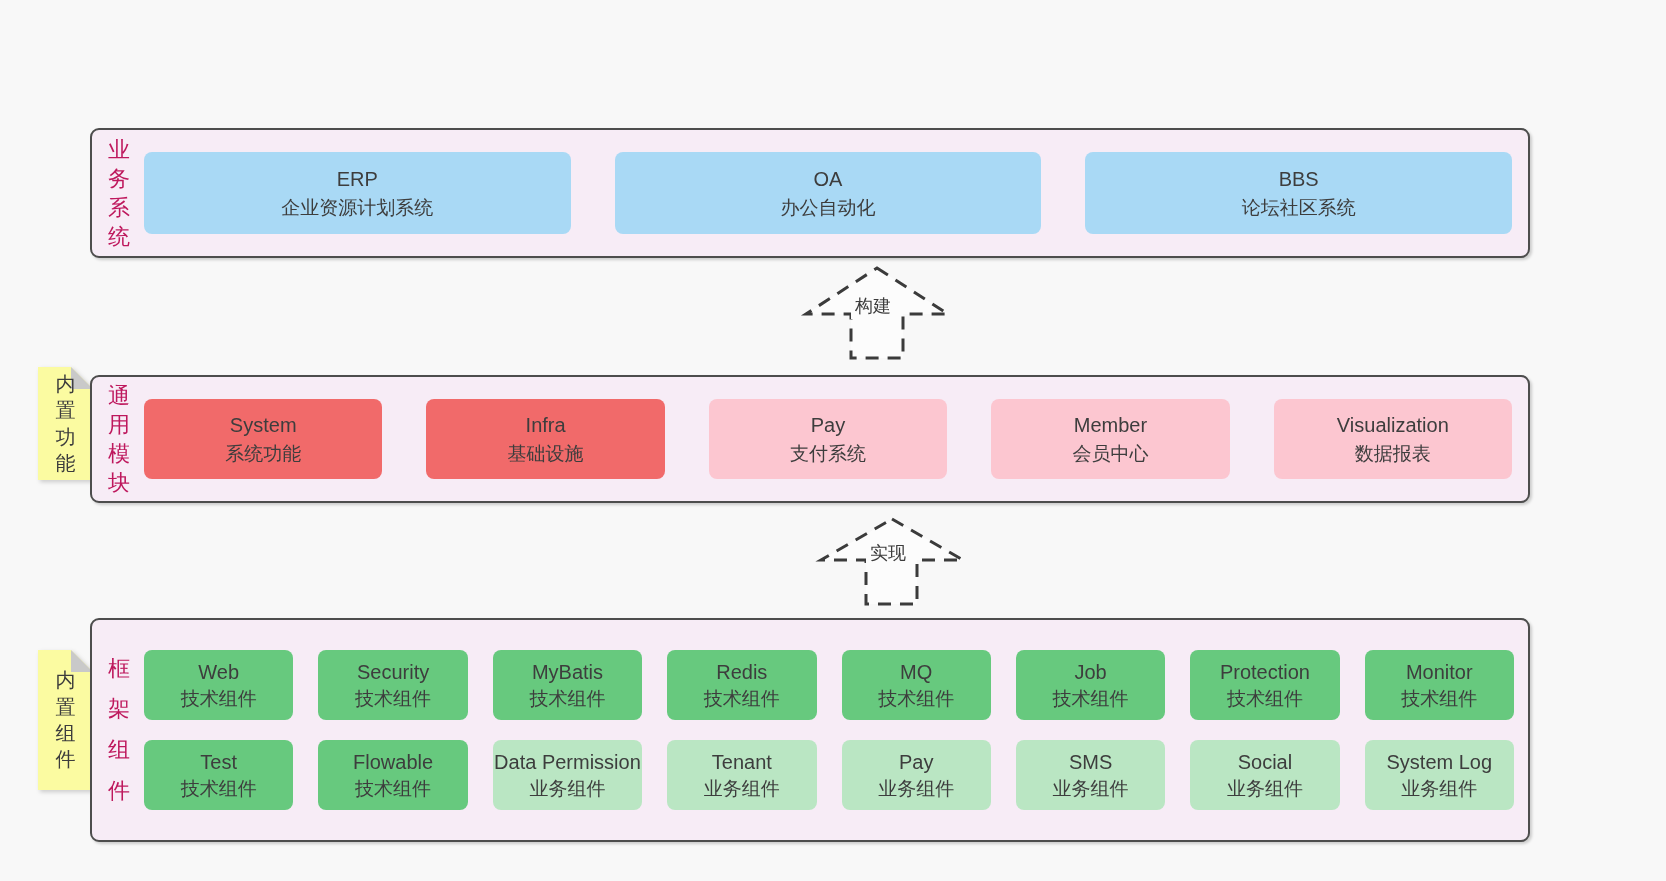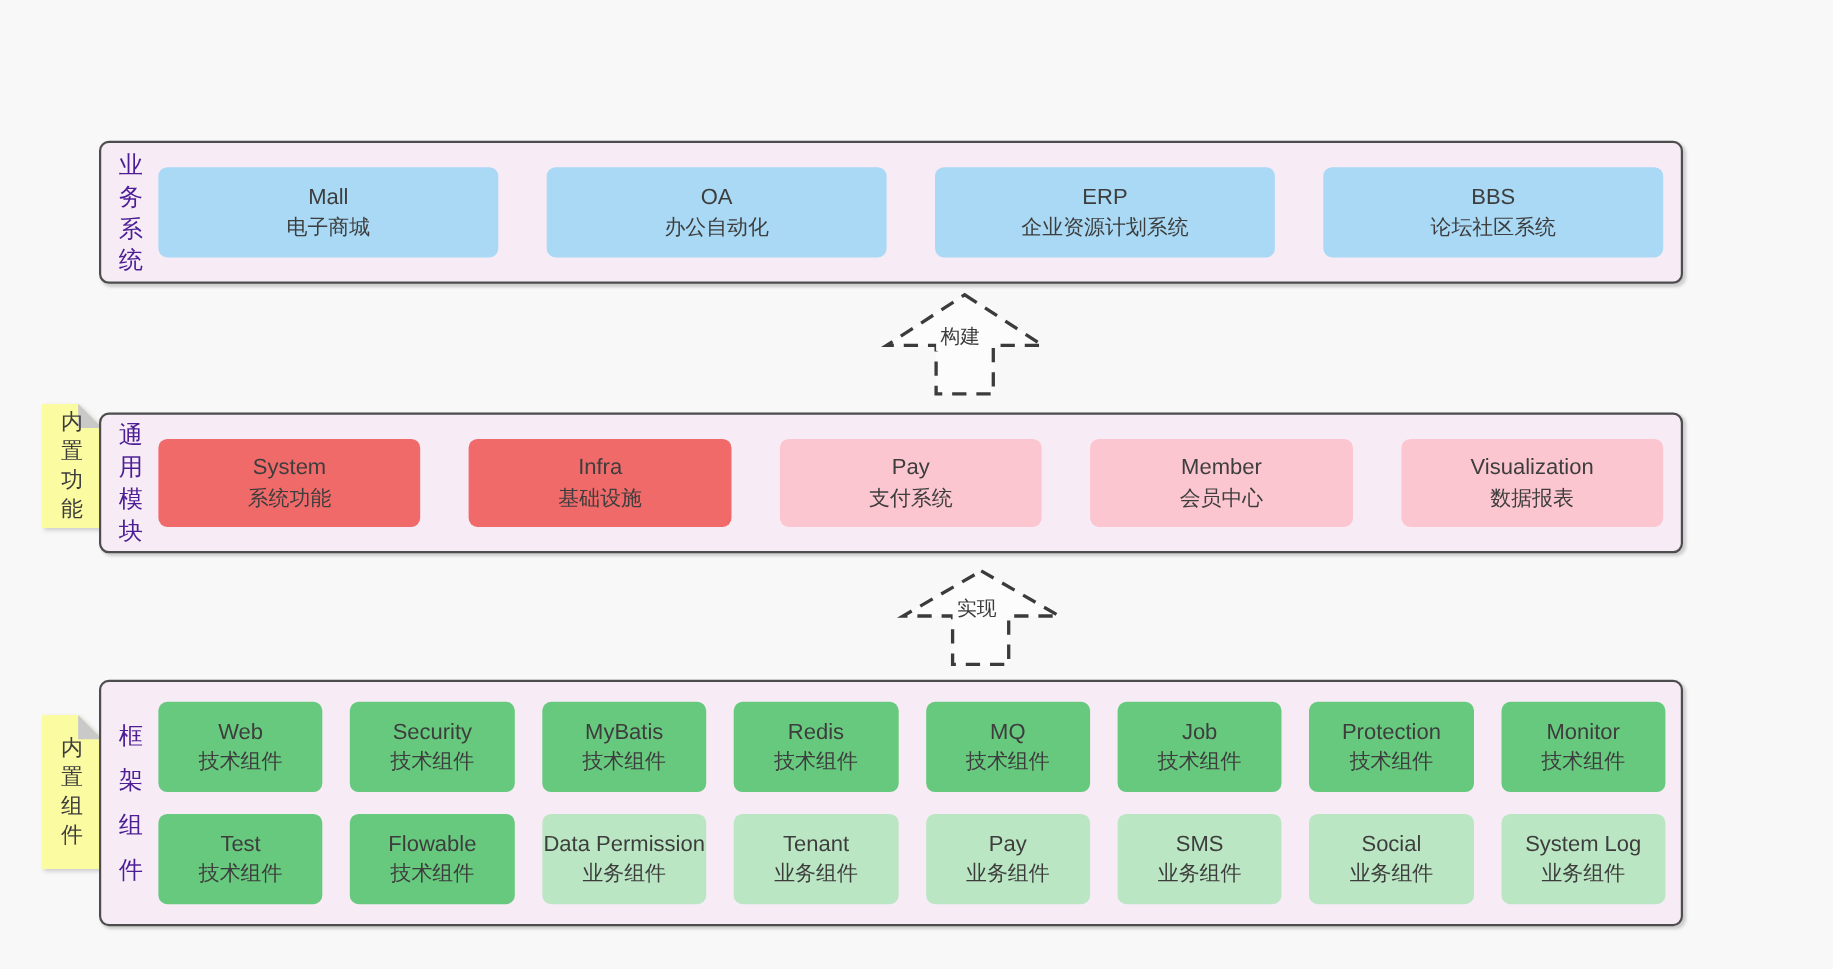--- a/index.html
+++ b/index.html
@@ -13,35 +13,35 @@
     position:absolute;left:90px;width:1440px;box-sizing:border-box;
     background:#f7ecf6;border:2px solid #4d4d4d;border-radius:9px;
     box-shadow:2px 2px 3px rgba(0,0,0,0.18);
     display:flex;align-items:center;z-index:1;
   }
   .panel-top{top:128px;height:130px;}
   .panel-mid{top:375px;height:128px;}
   .panel-bot{top:618px;height:224px;}
   .vlabel{
     flex:0 0 auto;width:30px;margin-left:12px;
-    font-size:22px;line-height:1.32;text-align:center;color:#4c1d95;
+    font-size:22px;line-height:1.32;text-align:center;color:#be185d;
     word-break:break-all;
   }
   .panel-bot .vlabel{line-height:1.85;}
   .body-row{flex:1;display:flex;gap:44px;padding:0 16px 0 10px;}
   .rows{flex:1;display:flex;flex-direction:column;gap:20px;padding:0 14px 0 10px;}
   .row8{display:flex;gap:25px;}
   .box{
     flex:1;border-radius:8px;
     display:flex;flex-direction:column;justify-content:center;align-items:center;
     text-align:center;line-height:1.5;
   }
   .body-row .box{height:82px;}
   .panel-mid .body-row .box{height:80px;}
-  .row8 .box{height:82px;line-height:1.32;}
+  .row8 .box{height:70px;line-height:1.32;}
   .t{font-size:20px;}
   .s{font-size:19px;}
   .blue{background:#a9d9f5;}
   .red{background:#f16a6a;}
   .pink{background:#fcc6d0;}
   .green{background:#67c97e;}
   .lgreen{background:#bae6c3;}
   .note{position:absolute;left:38px;width:55px;z-index:0;
         filter:drop-shadow(2px 2px 2px rgba(0,0,0,0.18));}
   .note-mid{top:367px;height:113px;}
@@ -96,30 +96,26 @@
   <svg width="160" height="95" viewBox="0 0 160 95">
     <polygon points="79,5 150,46 104,46 104,90 53,90 53,46 8,46"></polygon>
   </svg>
 </div>
 <div class="achip" style="left:866px;top:540px;">实现</div>
 
 <div class="panel panel-top">
   <div class="vlabel">业务系统</div>
   <div class="body-row">
     <div class="box blue">
-        <div class="t">Mall</div>
-        <div class="s">电子商城</div>
+        <div class="t">ERP</div>
+        <div class="s">企业资源计划系统</div>
       </div>
     <div class="box blue">
         <div class="t">OA</div>
         <div class="s">办公自动化</div>
-      </div>
-    <div class="box blue">
-        <div class="t">ERP</div>
-        <div class="s">企业资源计划系统</div>
       </div>
     <div class="box blue">
         <div class="t">BBS</div>
         <div class="s">论坛社区系统</div>
       </div>
   </div>
 </div>
 
 <div class="panel panel-mid">
   <div class="vlabel">通用模块</div>

